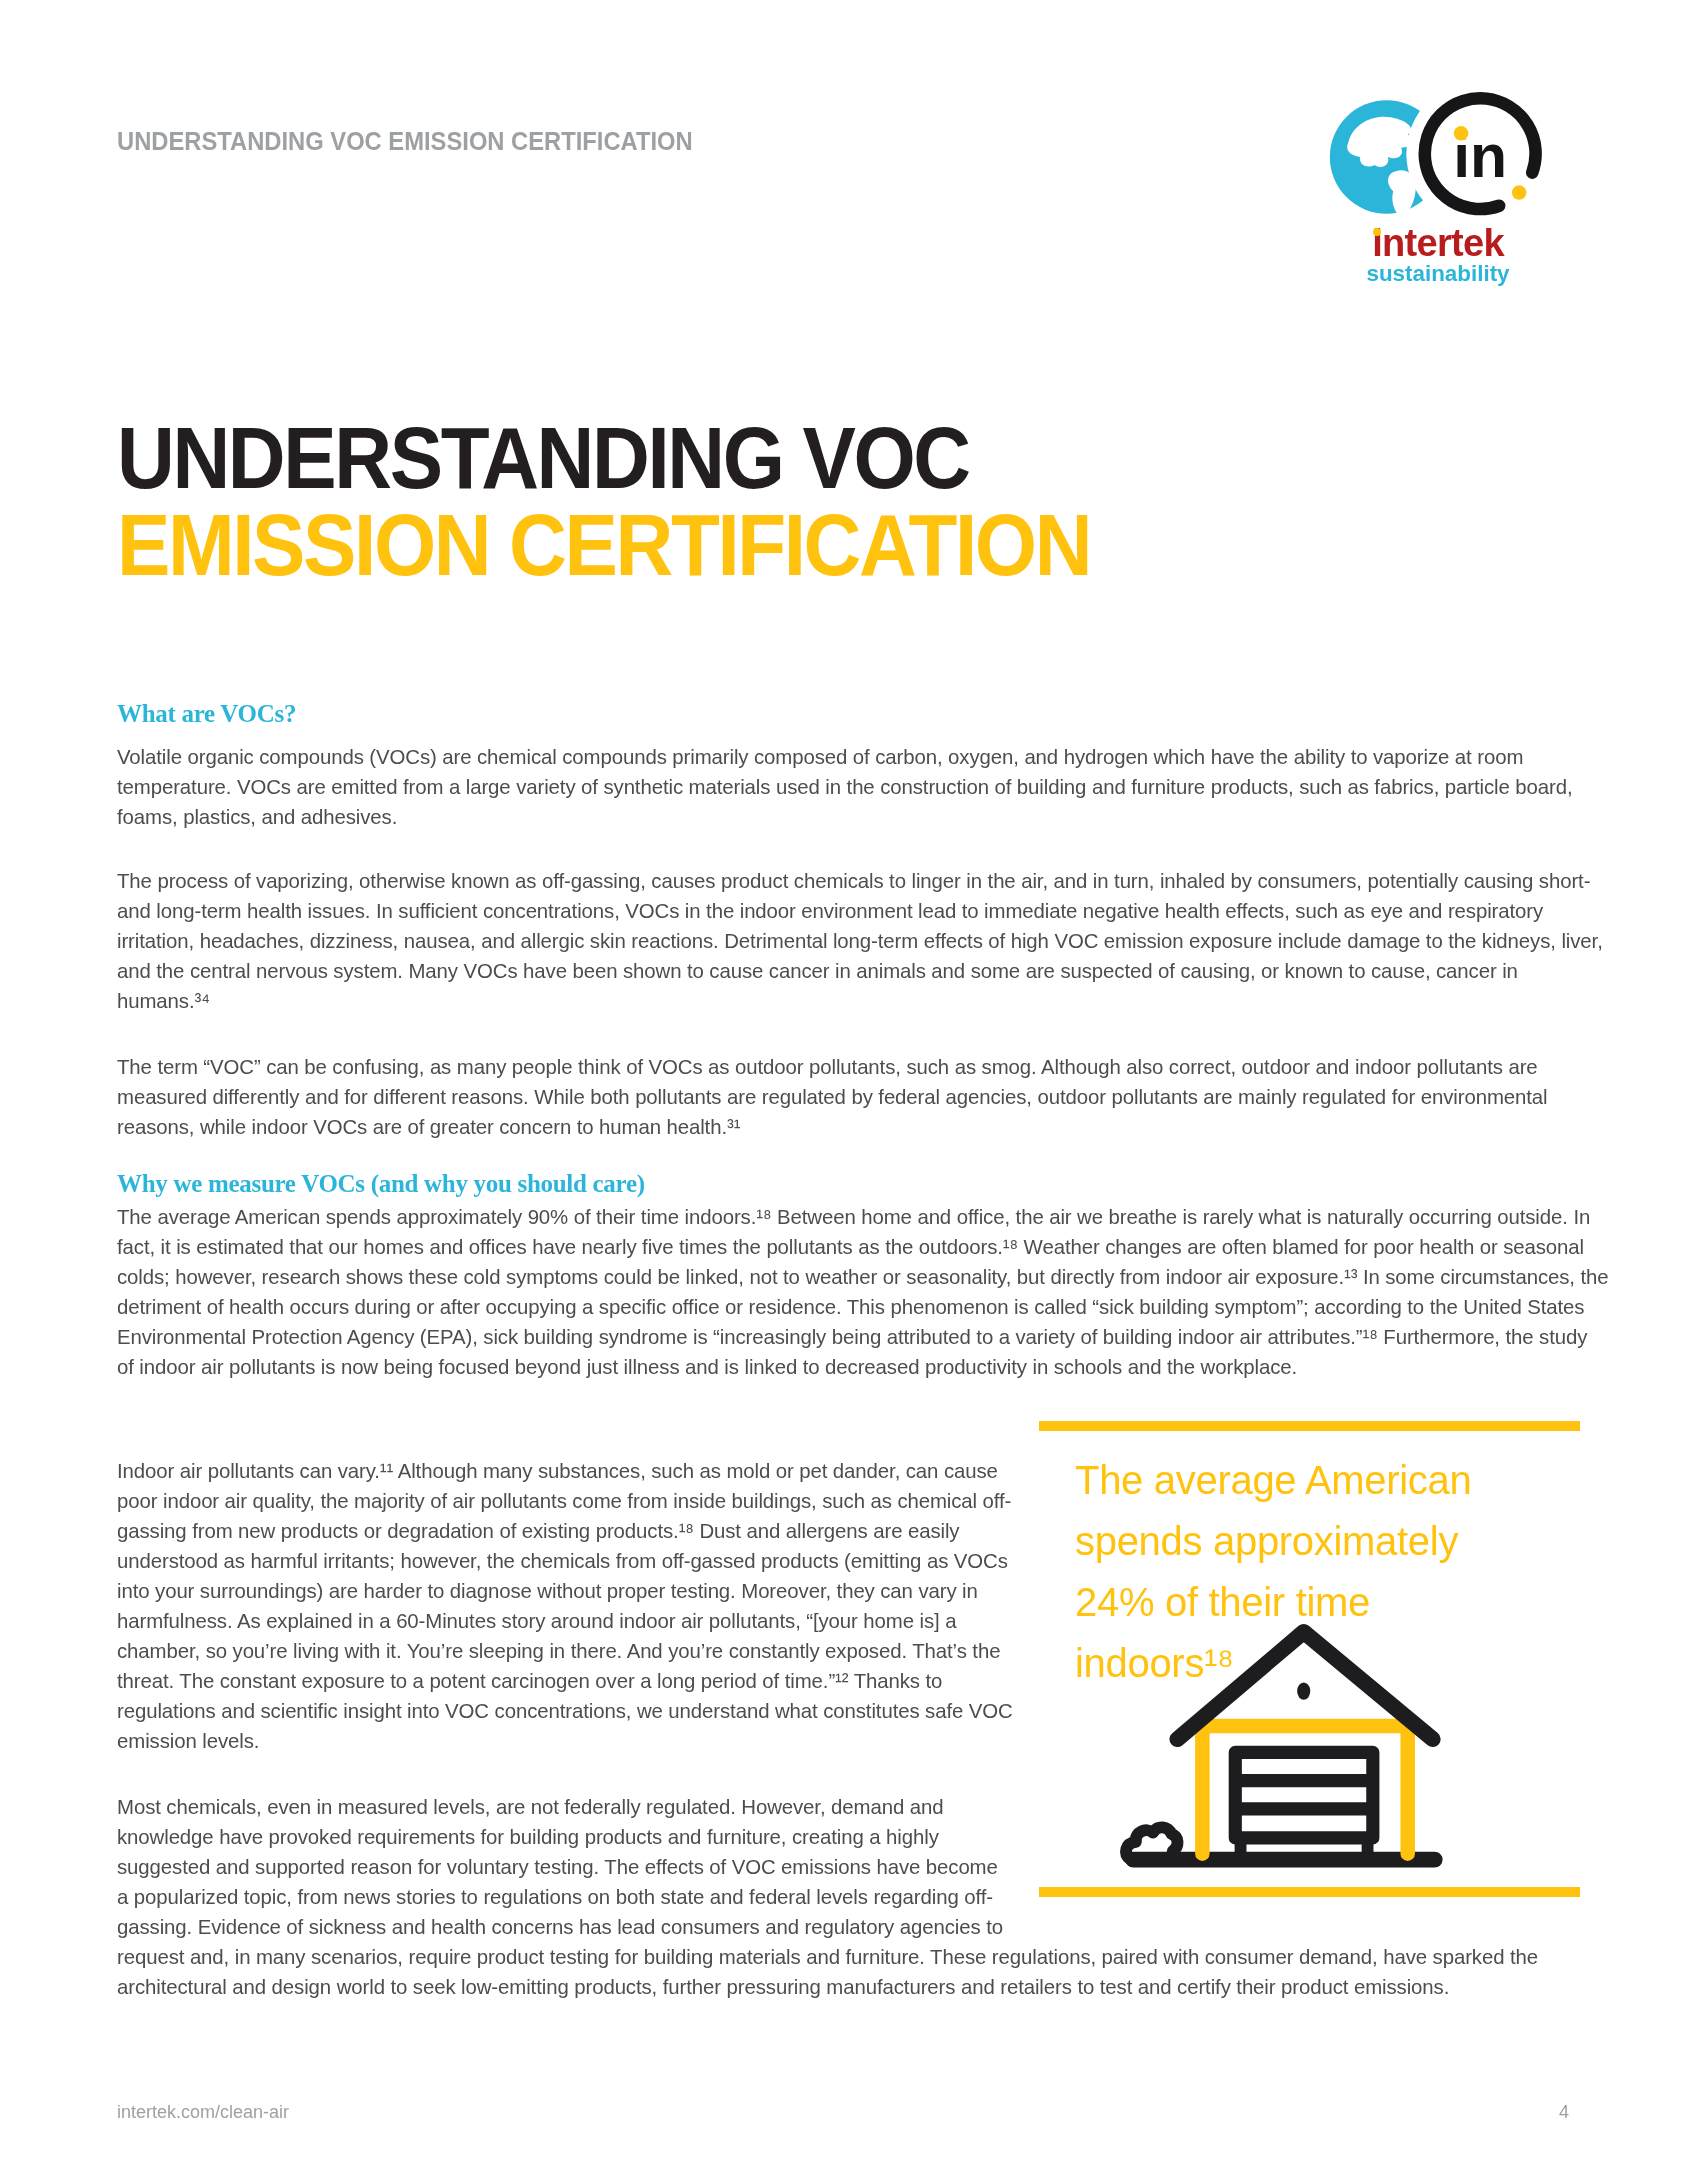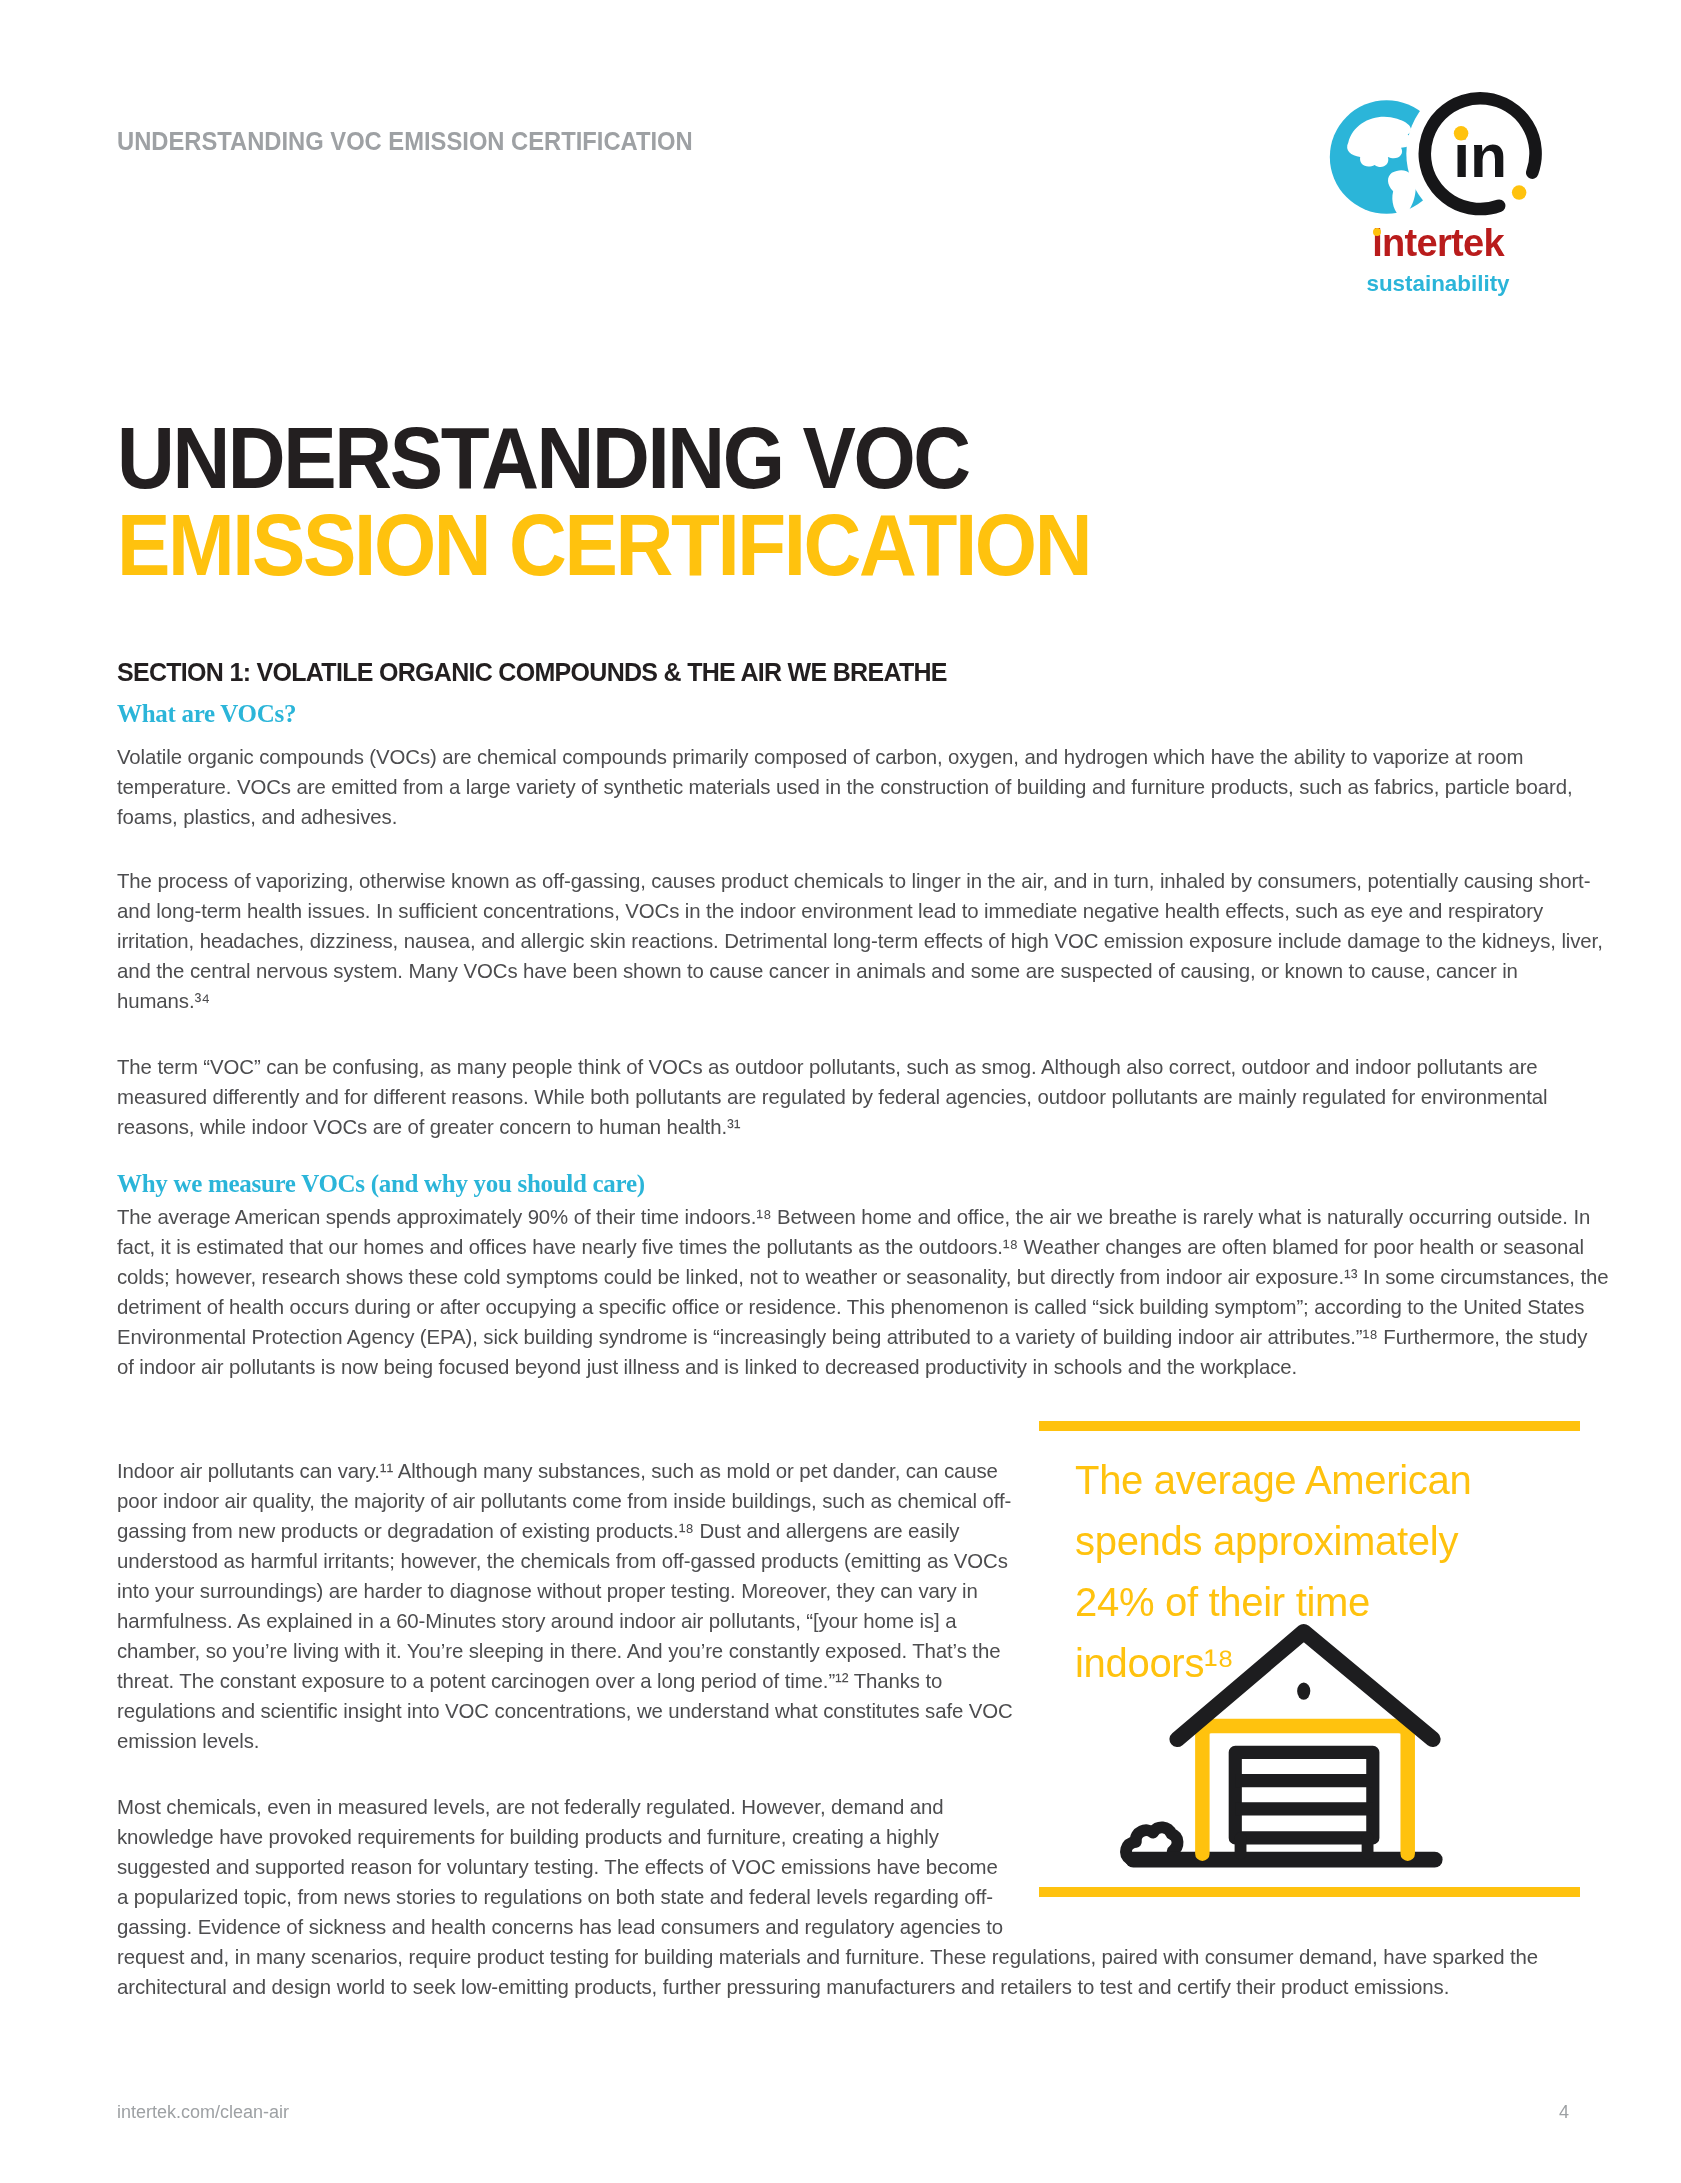--- a/index.html
+++ b/index.html
@@ -11,21 +11,21 @@
   .running-header{
     position:absolute;left:117px;top:127px;font-size:25px;font-weight:700;
     color:#9EA1A4;letter-spacing:0;transform:scaleX(.95);transform-origin:left top;white-space:nowrap;
   }
   
   .logo{position:absolute;left:1314px;top:91px;width:248px;text-align:center;}
   .logo svg{display:block;width:248px;height:132px;}
   .wordmark-wrap{position:relative;display:inline-block;margin-top:1.3px;line-height:1;}
   .wordmark{font-size:38px;font-weight:700;color:#b91c1c;letter-spacing:-0.7px;}
   .wordmark-dot{position:absolute;left:0.7px;top:3.3px;width:8.6px;height:8.6px;border-radius:50%;background:#FFC20E;}
-  .division{margin-top:10px;font-size:22.4px;font-weight:700;color:#2BB5D9;line-height:1.1;}
+  .division{margin-top:0px;font-size:22.4px;font-weight:700;color:#2BB5D9;line-height:1.1;}
   
   .main-title{
     position:absolute;left:117px;top:414px;margin:0;font-size:87px;line-height:87px;
     font-weight:700;letter-spacing:-2.6px;transform:scaleX(.92);transform-origin:left top;white-space:nowrap;
   }
   .title-l1{display:block;color:#231F20;}
   .title-l2{display:block;color:#FFC20E;}
   
   .sec-heading{position:absolute;left:117px;top:658px;font-size:25px;font-weight:700;color:#231F20;letter-spacing:-0.7px;white-space:nowrap;}
   .sub-heading{position:absolute;left:117px;font-size:25px;font-weight:700;color:#2BB5D9;letter-spacing:-0.3px;white-space:nowrap;font-family:Liberation Serif, serif;}
@@ -80,21 +80,20 @@
       <span class="wordmark-dot"></span>
     </span>
     <div class="division">sustainability</div>
   </div>
 
   <h1 class="main-title">
     <span class="title-l1">UNDERSTANDING VOC</span>
     <span class="title-l2">EMISSION CERTIFICATION</span>
   </h1>
 
-  <div class="sec-heading">SECTION 1: VOLATILE ORGANIC COMPOUNDS &amp; THE AIR WE BREATHE</div>
   <div class="sub-heading sub1">What are VOCs?</div>
 
   <p class="body-p p1">Volatile organic compounds (VOCs) are chemical compounds primarily composed of carbon, oxygen, and hydrogen which have the ability to vaporize at room temperature. VOCs are emitted from a large variety of synthetic materials used in the construction of building and furniture products, such as fabrics, particle board, foams, plastics, and adhesives.</p>
   <p class="body-p p2">The process of vaporizing, otherwise known as off-gassing, causes product chemicals to linger in the air, and in turn, inhaled by consumers, potentially causing short- and long-term health issues. In sufficient concentrations, VOCs in the indoor environment lead to immediate negative health effects, such as eye and respiratory irritation, headaches, dizziness, nausea, and allergic skin reactions. Detrimental long-term effects of high VOC emission exposure include damage to the kidneys, liver, and the central nervous system. Many VOCs have been shown to cause cancer in animals and some are suspected of causing, or known to cause, cancer in humans.³⁴</p>
   <p class="body-p p3">The term “VOC” can be confusing, as many people think of VOCs as outdoor pollutants, such as smog. Although also correct, outdoor and indoor pollutants are measured differently and for different reasons. While both pollutants are regulated by federal agencies, outdoor pollutants are mainly regulated for environmental reasons, while indoor VOCs are of greater concern to human health.³¹</p>
 
   <div class="sub-heading sub2">Why we measure VOCs (and why you should care)</div>
   <p class="body-p p4">The average American spends approximately 90% of their time indoors.¹⁸ Between home and office, the air we breathe is rarely what is naturally occurring outside. In fact, it is estimated that our homes and offices have nearly five times the pollutants as the outdoors.¹⁸ Weather changes are often blamed for poor health or seasonal colds; however, research shows these cold symptoms could be linked, not to weather or seasonality, but directly from indoor air exposure.¹³ In some circumstances, the detriment of health occurs during or after occupying a specific office or residence. This phenomenon is called “sick building symptom”; according to the United States Environmental Protection Agency (EPA), sick building syndrome is “increasingly being attributed to a variety of building indoor air attributes.”¹⁸ Furthermore, the study of indoor air pollutants is now being focused beyond just illness and is linked to decreased productivity in schools and the workplace.</p>
   <p class="body-p p5">Indoor air pollutants can vary.¹¹ Although many substances, such as mold or pet dander, can cause poor indoor air quality, the majority of air pollutants come from inside buildings, such as chemical off-gassing from new products or degradation of existing products.¹⁸ Dust and allergens are easily understood as harmful irritants; however, the chemicals from off-gassed products (emitting as VOCs into your surroundings) are harder to diagnose without proper testing. Moreover, they can vary in harmfulness. As explained in a 60-Minutes story around indoor air pollutants, “[your home is] a chamber, so you’re living with it. You’re sleeping in there. And you’re constantly exposed. That’s the threat. The constant exposure to a potent carcinogen over a long period of time.”¹² Thanks to regulations and scientific insight into VOC concentrations, we understand what constitutes safe VOC emission levels.</p>
 

